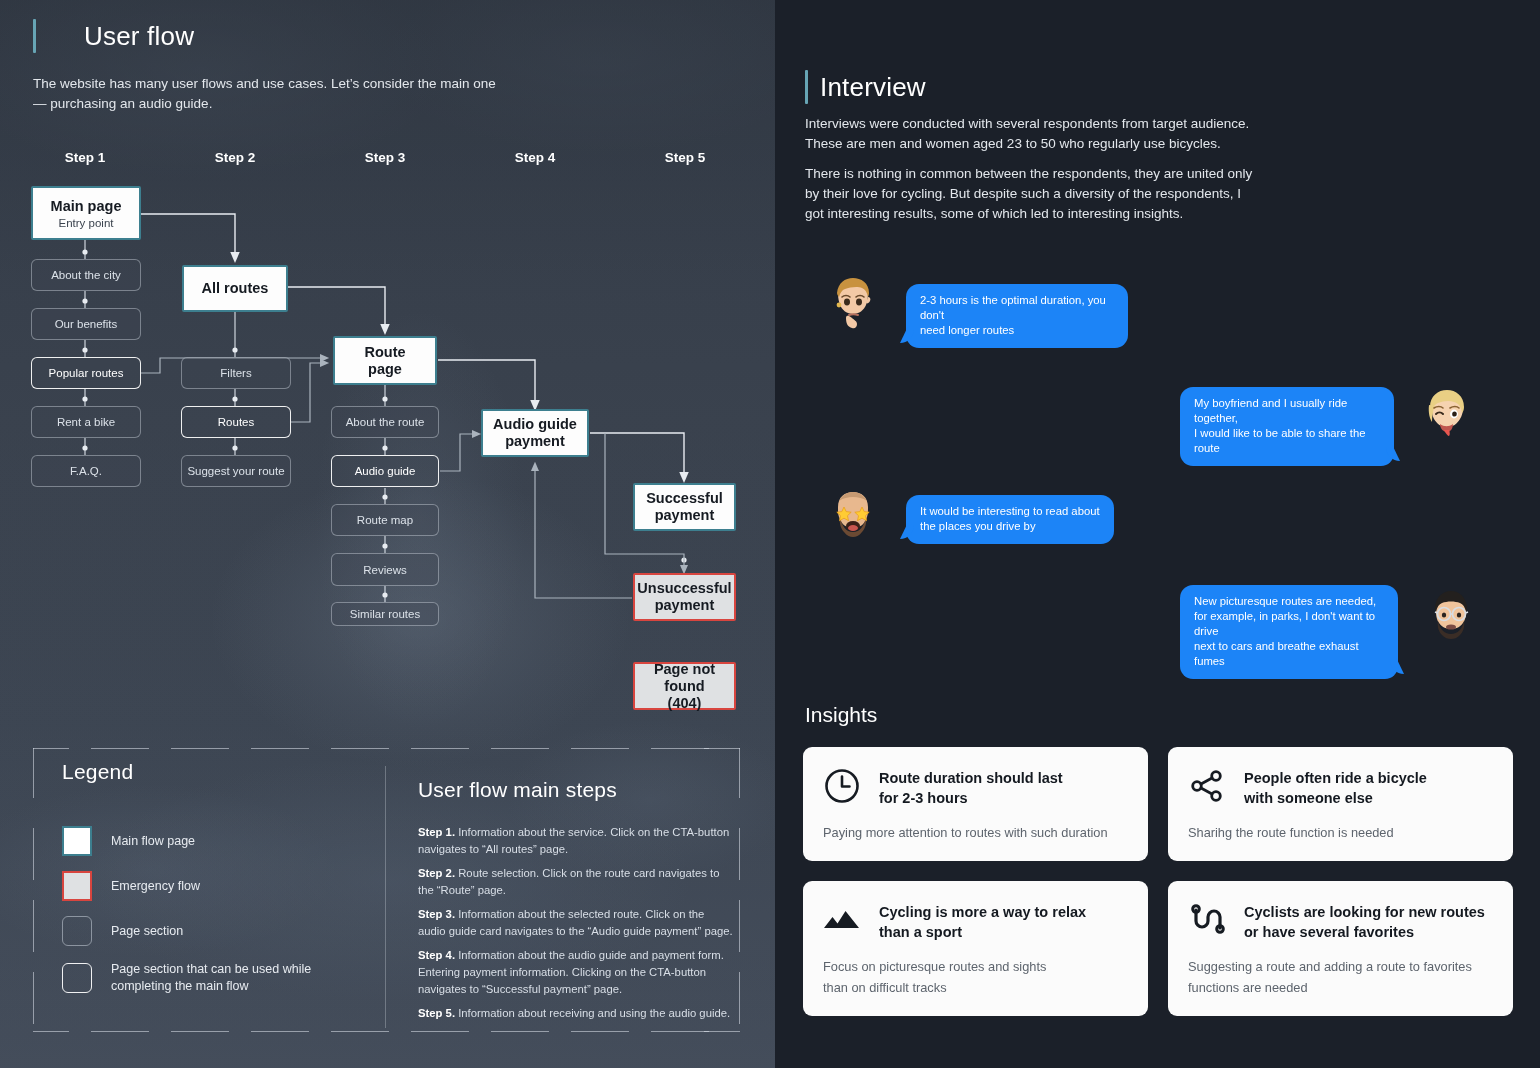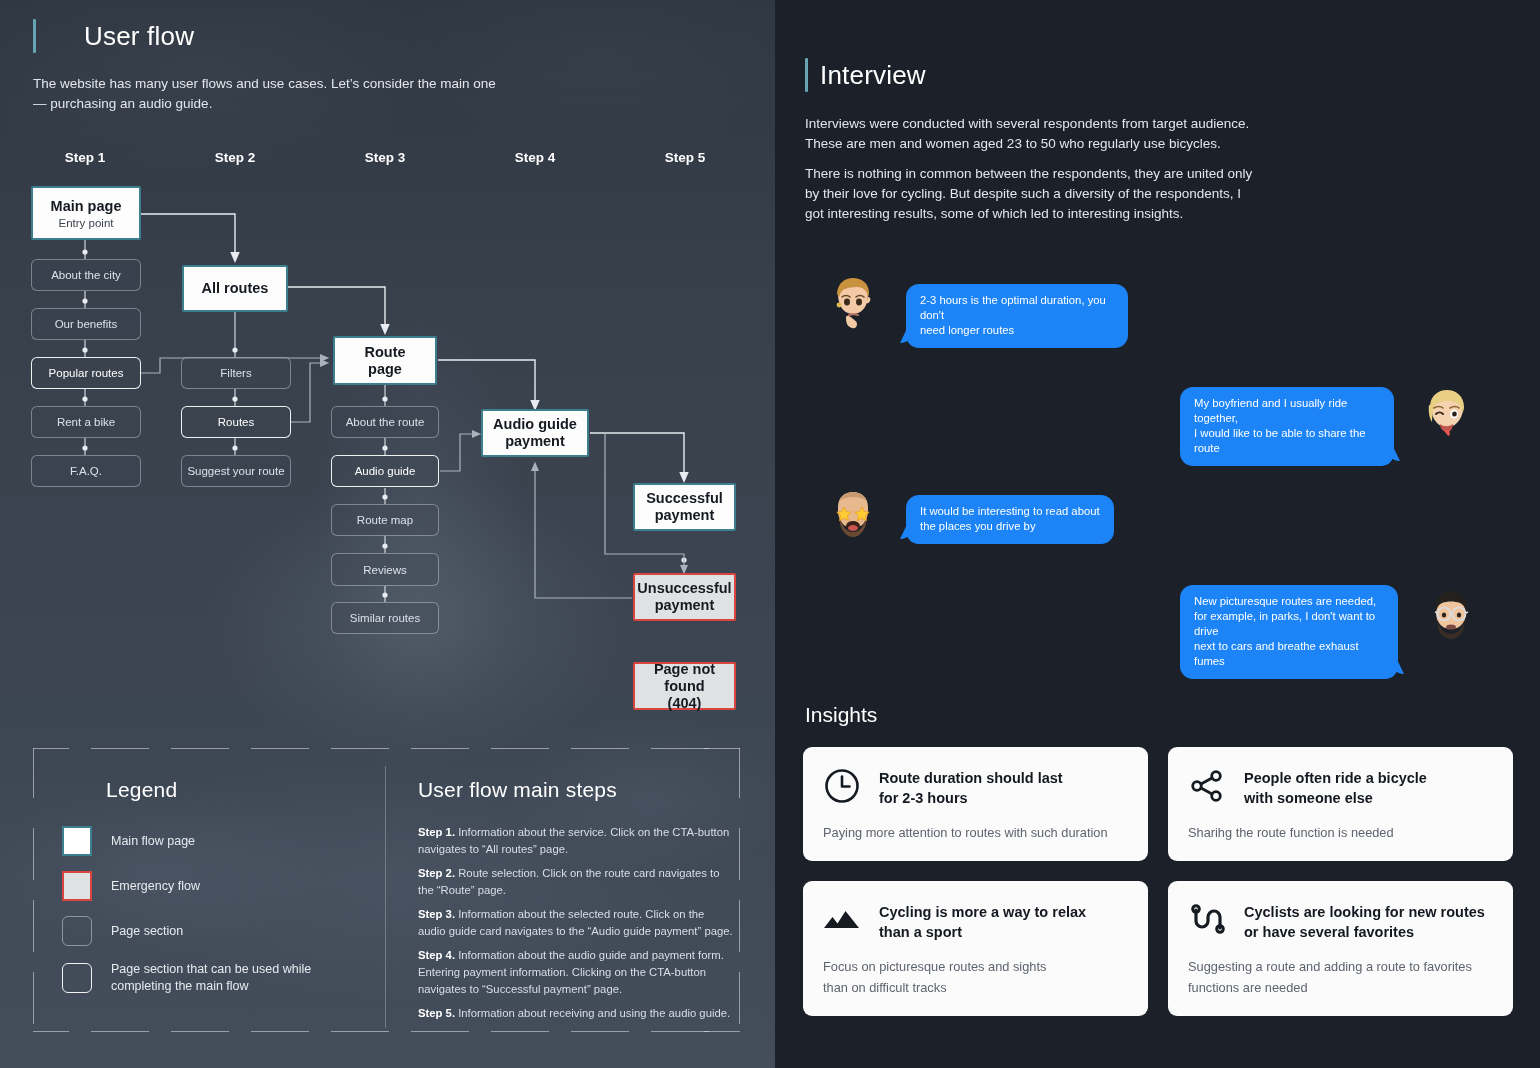--- a/index.html
+++ b/index.html
@@ -100,21 +100,21 @@
   .lg-swatch.secb { background:transparent; border:1.5px solid rgba(255,255,255,.92); border-radius:6px; }
   .lg-text { margin-left:19px; font-size:12.5px; color:#e7ebf0; line-height:17px; max-width:260px; }
 
   .steps-list { position:absolute; left:385px; top:76px; width:315px; }
   .step-item { font-size:11.3px; line-height:17px; color:#d9dfe7; margin-bottom:7px; }
   .step-item b { color:#fff; font-weight:700; }
 
   
   .right { position:relative; width:765px; height:1068px; background:#1b2029; }
 
-  #iv-title { position:absolute; left:805px; top:58px; }
+  #iv-title { position:absolute; left:805px; top:70px; }
   #iv-title .title-bar { height:34px; }
   #iv-title h1 { font-size:26px; }
 
   .iv-p { position:absolute; left:805px; width:455px; font-size:13.5px; line-height:20px; color:#e3e7ec; }
   #iv-p1 { top:114px; }
   #iv-p2 { top:164px; width:450px; }
 
   .chat { position:absolute; display:flex; align-items:flex-start; }
   .bubble {
     position:relative; background:#1c84f7; color:#fff; border-radius:13px;
@@ -280,21 +280,21 @@
         </div>
         <div class="node sec bright" style="left:331px; top:455px; width:108px; height:32px;">
           <div class="t">Audio guide</div>
         </div>
         <div class="node sec" style="left:331px; top:504px; width:108px; height:32px;">
           <div class="t">Route map</div>
         </div>
         <div class="node sec" style="left:331px; top:553px; width:108px; height:33px;">
           <div class="t">Reviews</div>
         </div>
-        <div class="node sec" style="left:331px; top:602px; width:108px; height:32px;">
+        <div class="node sec" style="left:331px; top:602px; width:108px; height:24px;">
           <div class="t">Similar routes</div>
         </div>
 
         <div class="node main" style="left:481px; top:409px; width:108px; height:48px;">
           <div class="t" style="white-space:pre-line">Audio guide
 payment</div>
         </div>
 
         <div class="node main" style="left:633px; top:483px; width:103px; height:48px;">
           <div class="t" style="white-space:pre-line">Successful
@@ -339,21 +339,21 @@
         <div class="frame-line" style="left:218px; top:283px; width:58px; height:1px;"></div>
         <div class="frame-line" style="left:298px; top:283px; width:58px; height:1px;"></div>
         <div class="frame-line" style="left:378px; top:283px; width:58px; height:1px;"></div>
         <div class="frame-line" style="left:458px; top:283px; width:58px; height:1px;"></div>
         <div class="frame-line" style="left:538px; top:283px; width:58px; height:1px;"></div>
         <div class="frame-line" style="left:618px; top:283px; width:58px; height:1px;"></div>
         <div class="frame-line" style="left:671px; top:283px; width:36px; height:1px;"></div>
 
         <div class="frame-v" style="left:352px; top:18px; height:262px;"></div>
 
-        <div class="legend-head" style="left:29px; top:30px;margin-left:44px;">Legend</div>
+        <div class="legend-head" style="left:29px; top:12px;">Legend</div>
 
         <div class="legend-items">
           <div class="legend-item">
             <div class="lg-swatch main"></div>
             <div class="lg-text">Main flow page</div>
           </div>
           <div class="legend-item">
             <div class="lg-swatch emerg"></div>
             <div class="lg-text">Emergency flow</div>
           </div>

